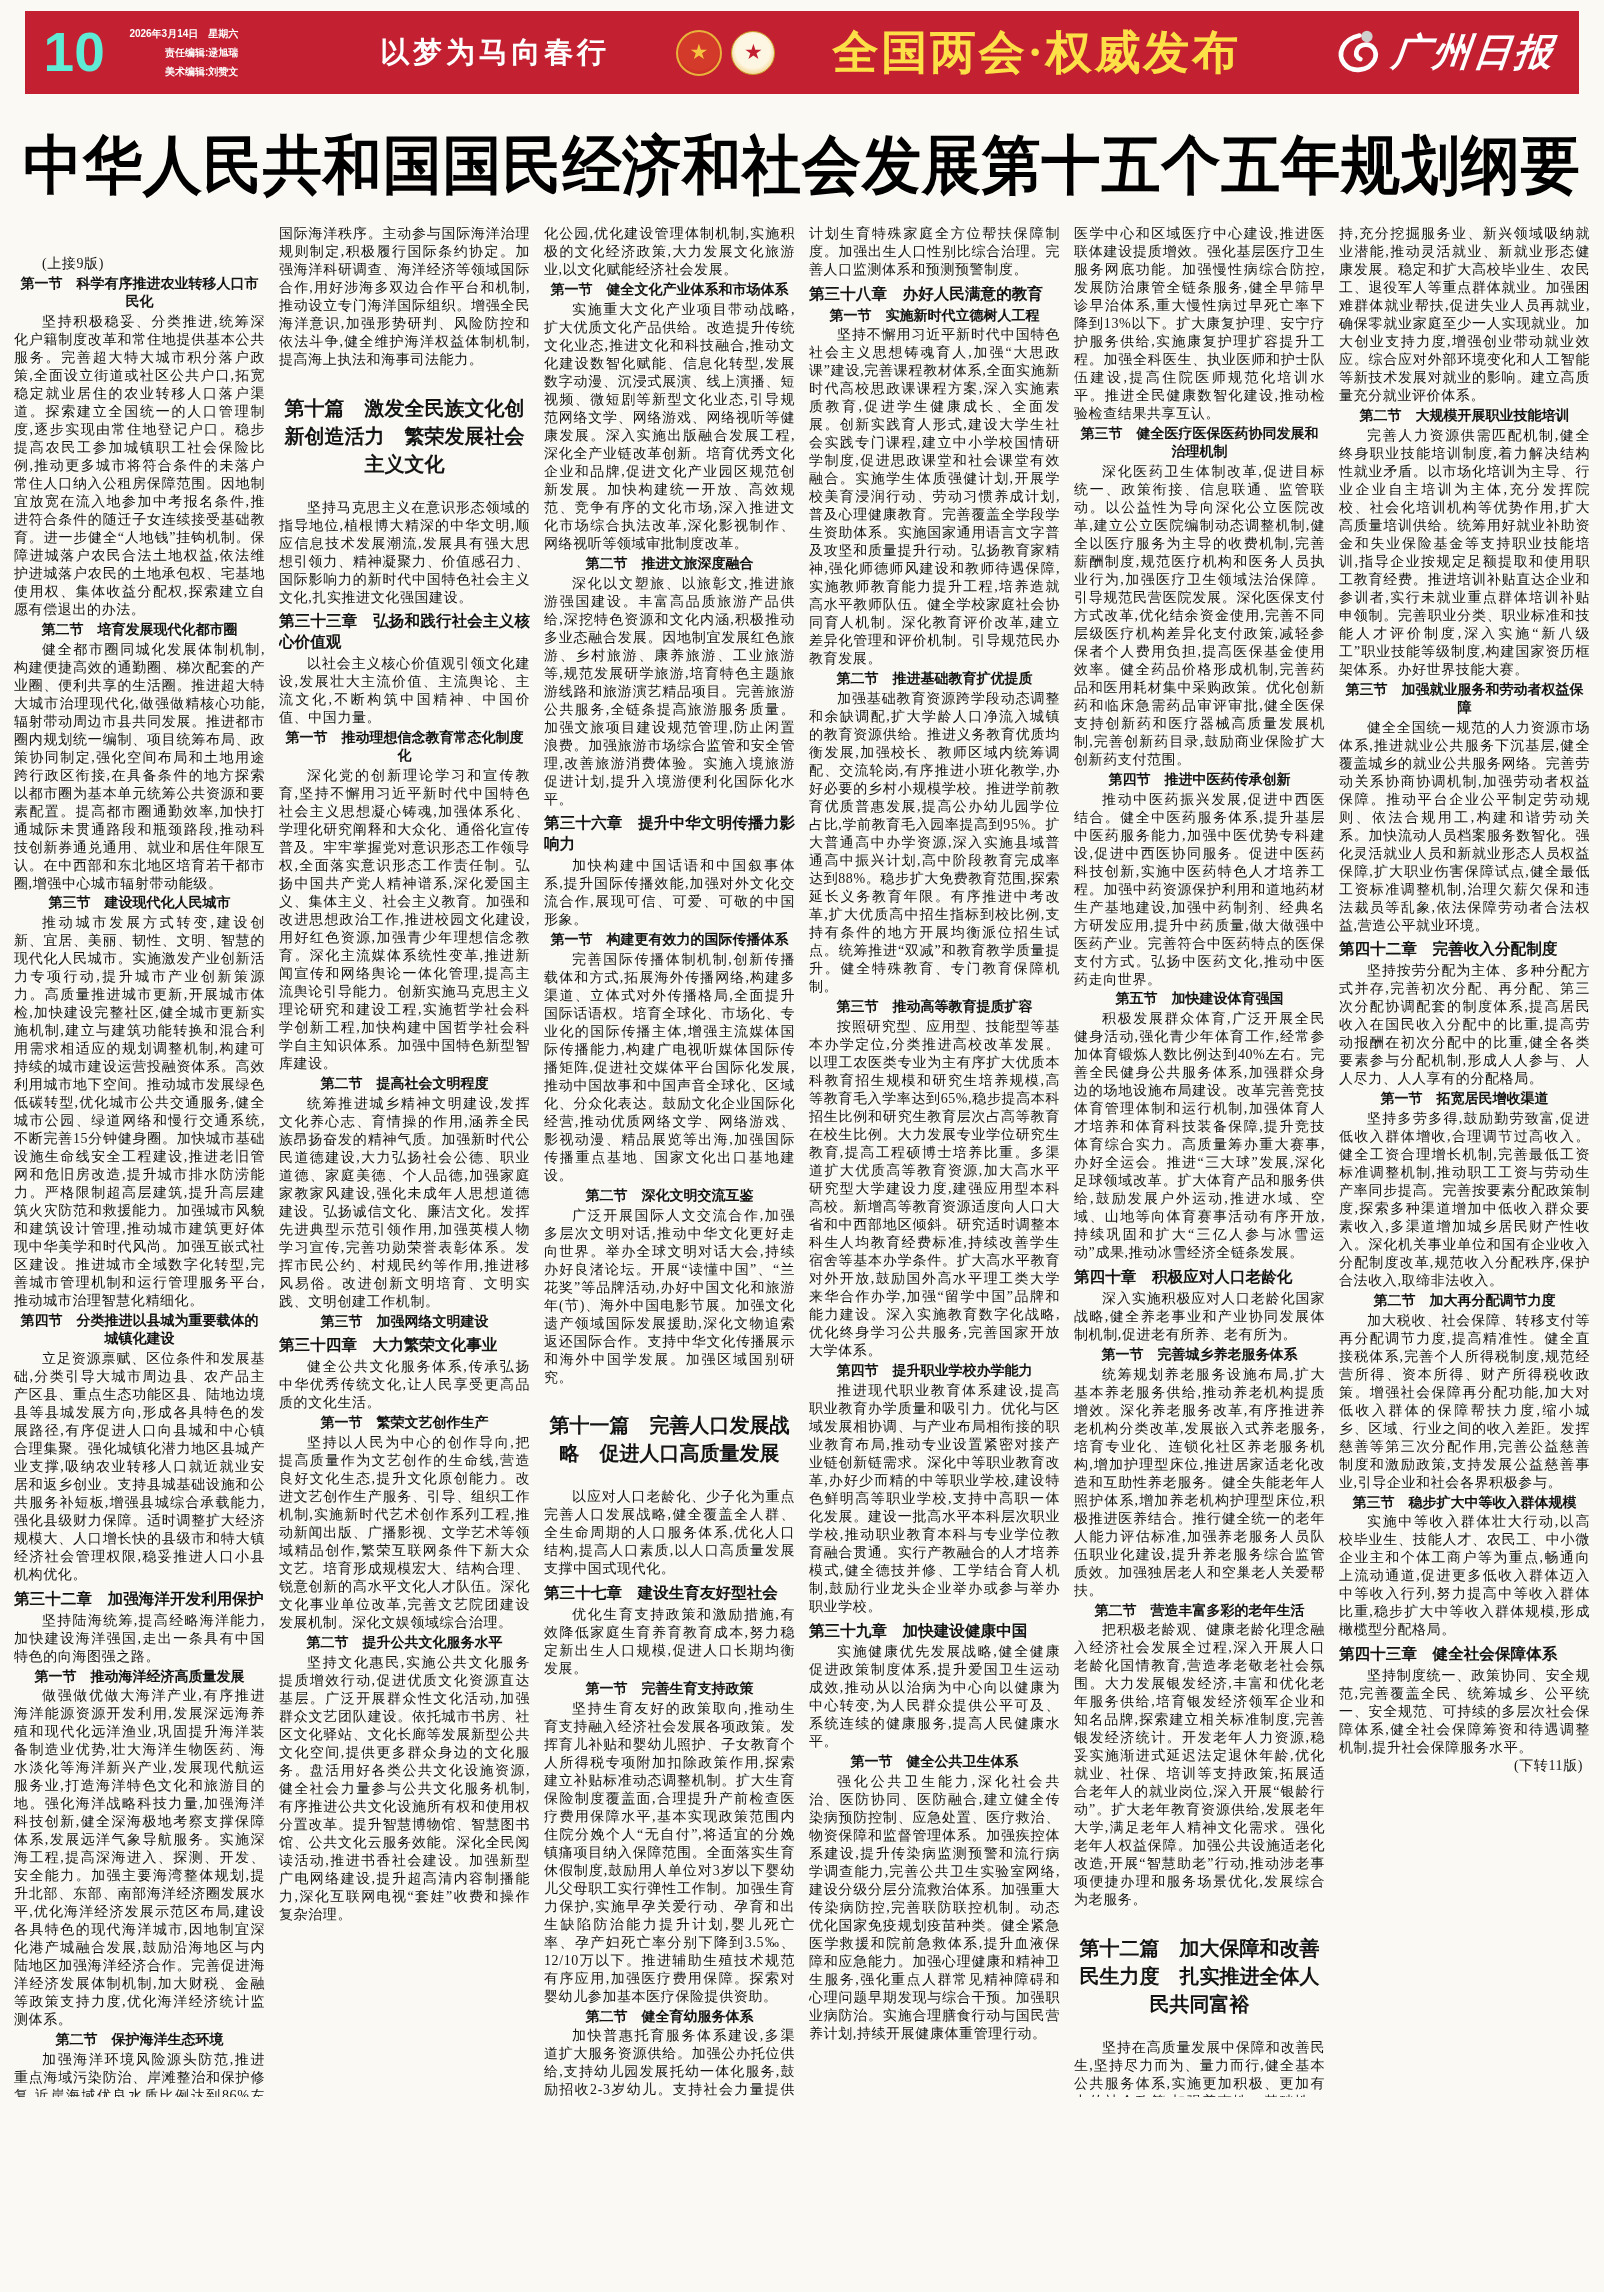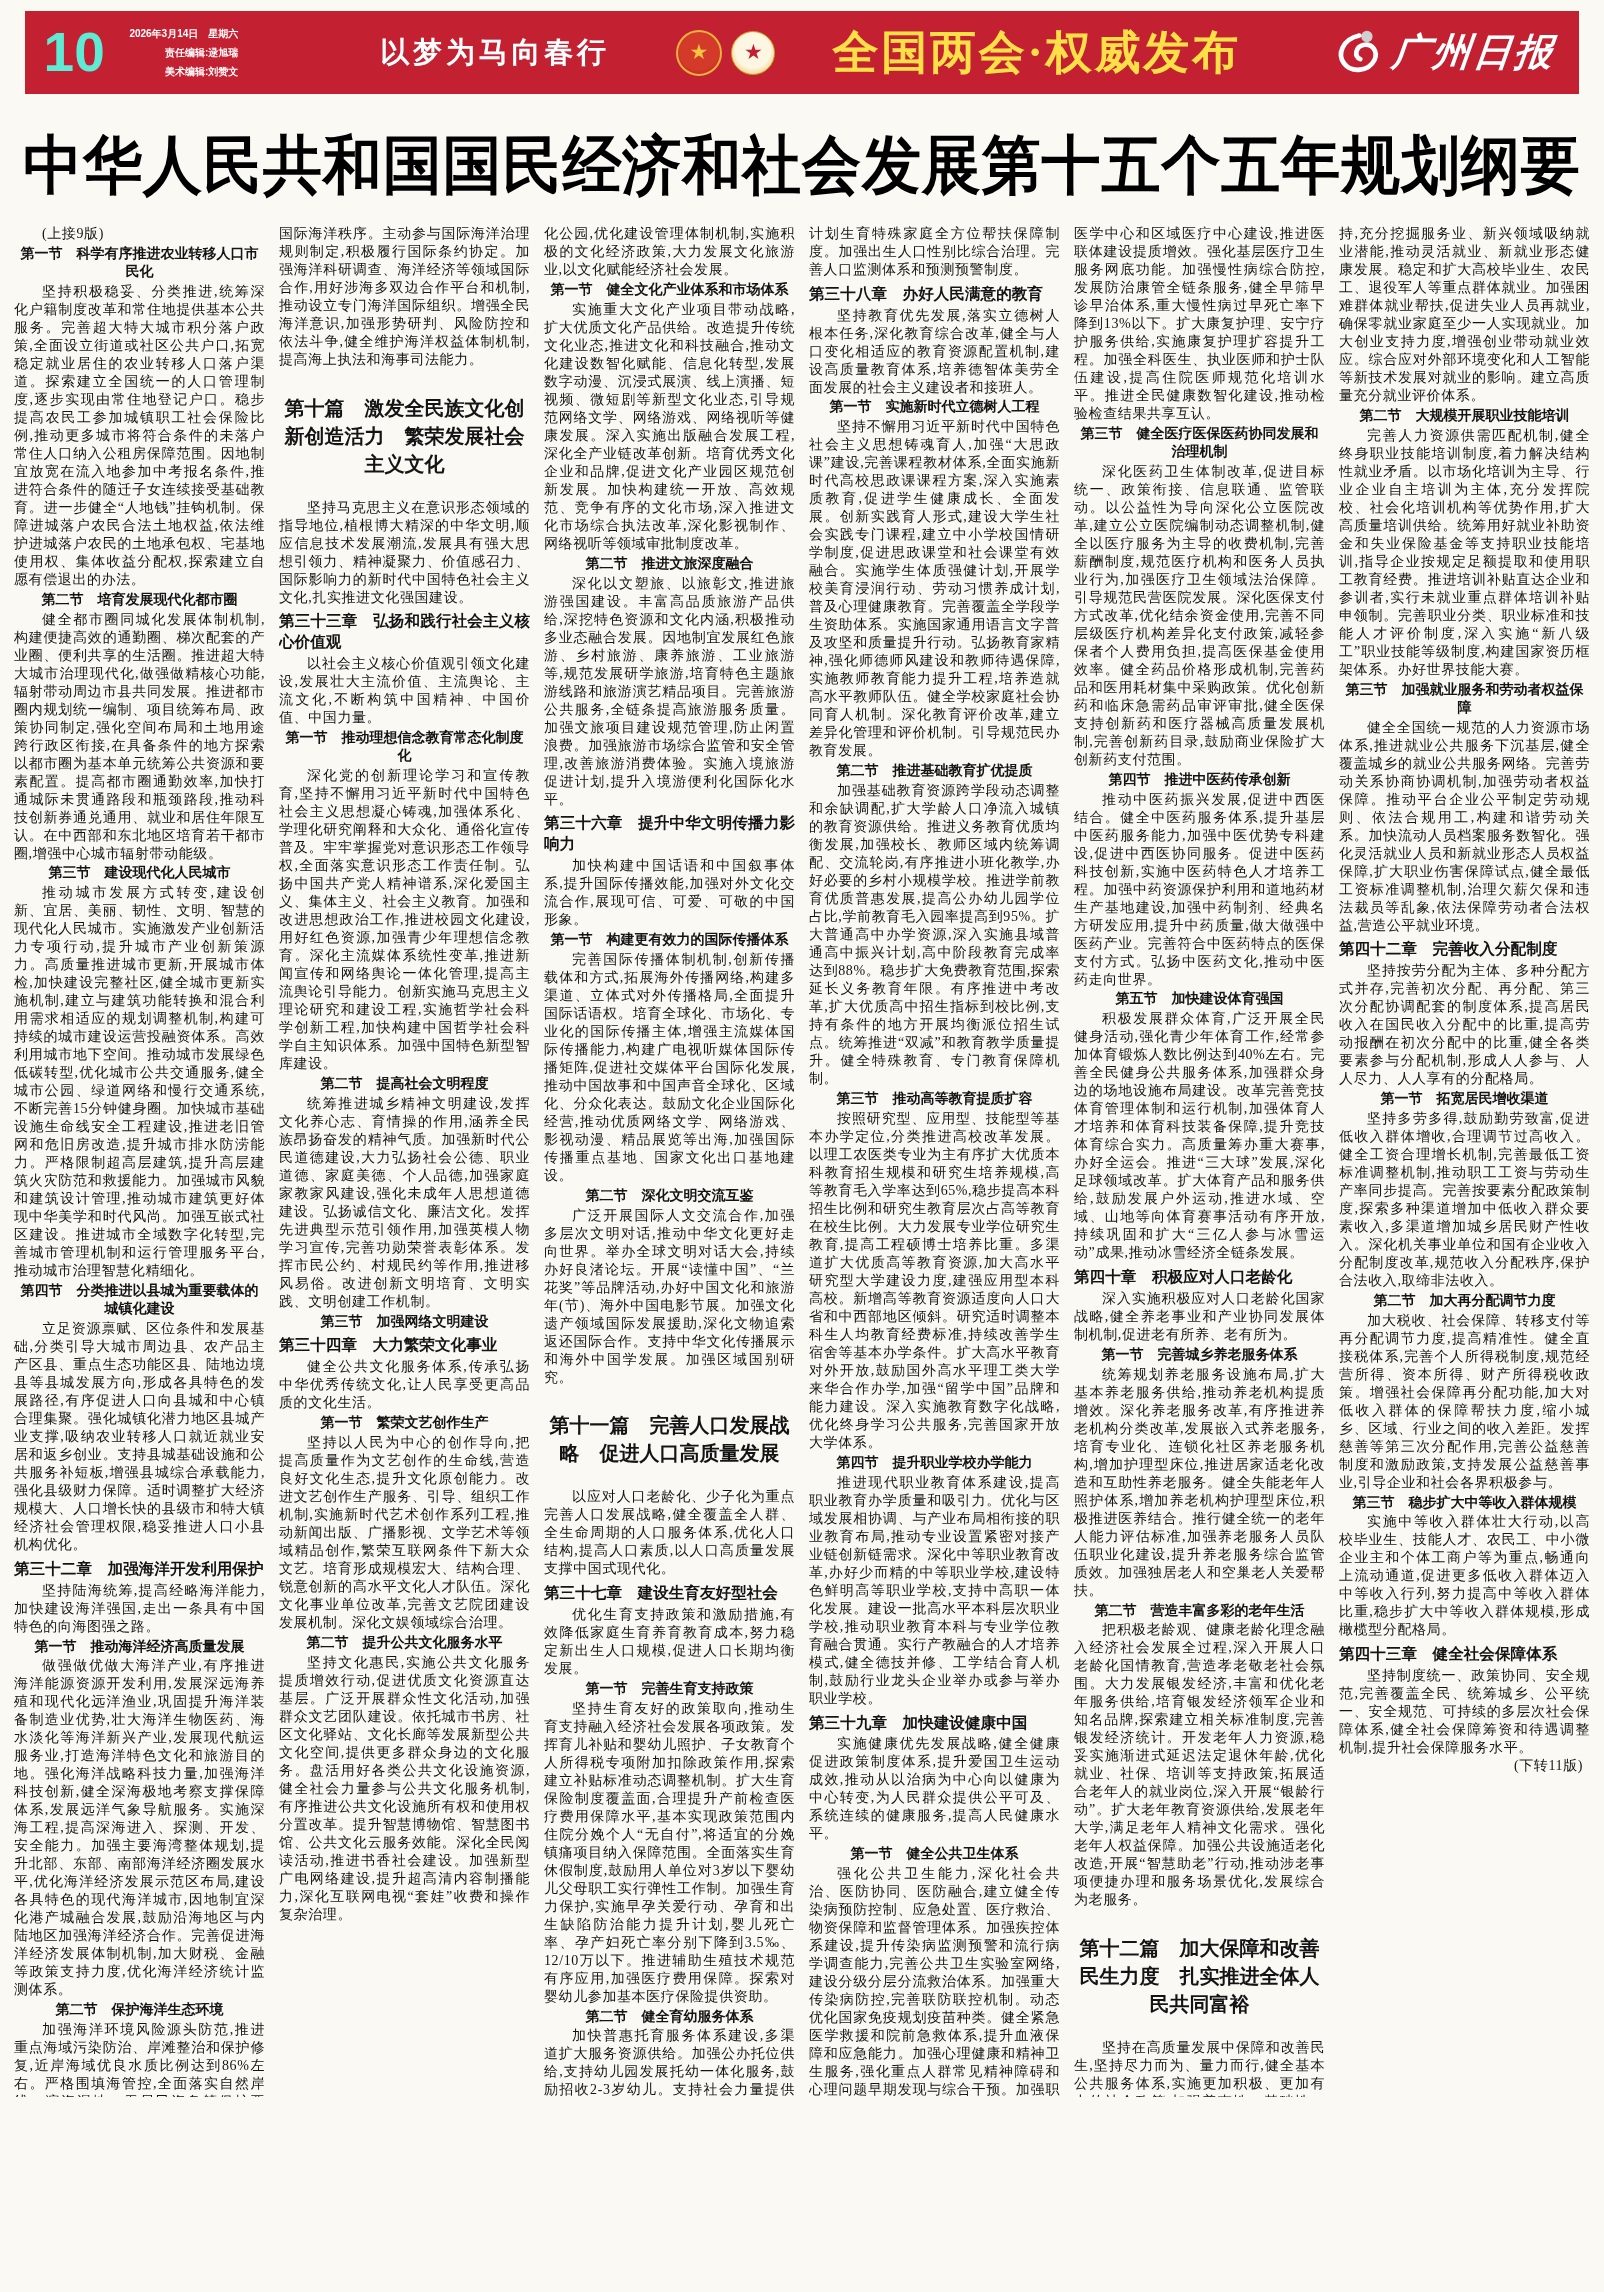--- a/index.html
+++ b/index.html
@@ -17,21 +17,21 @@
   .banner-title{margin-left:57px;color:#fde047;font-weight:900;font-size:46px;letter-spacing:2.8px;font-family:"Liberation Serif",serif;}
   .logo{margin-left:auto;margin-right:24.6px;display:flex;align-items:center;gap:7.6px;color:#fff;}
   .logo-text{font-size:38px;font-weight:900;font-style:italic;letter-spacing:2.8px;font-family:"Liberation Serif",serif;transform:skewX(-6deg);}
   
   .headline{margin:36px 15px 24.6px;text-align:center;font-weight:900;font-size:59px;line-height:70px;
             font-family:"Liberation Serif","DejaVu Serif",serif;letter-spacing:0.9px;color:#000;
             transform:scaleY(1.08);}
   
   .paper-body{display:flex;gap:14px;padding:0 14px;height:1872px;overflow:hidden;}
   .col{flex:1 1 0;overflow:hidden;font-size:14px;line-height:18px;text-align:justify;letter-spacing:0.6px;}
-  .b-jump{text-indent:2em;}
+  .b-jump{text-indent:2em;margin-top:30px;}
   .b-part{font-family:"Liberation Sans",sans-serif;font-weight:900;font-size:20px;line-height:28px;
           text-align:center;margin:24.6px 0 21px;letter-spacing:0;}
   .b-ch{font-family:"Liberation Sans",sans-serif;font-weight:800;font-size:15.6px;line-height:21px;
         margin:3.8px 0 2.8px;letter-spacing:0;}
   .b-sec{font-weight:700;text-align:center;margin:1.9px 0;letter-spacing:0;}
   .b-p{text-indent:2em;}
   .b-pc{}
   .b-end{text-align:right;padding-right:0.5em;}
 </style>
 </head>
@@ -114,21 +114,20 @@
       <div class="b-ch">第三十七章　建设生育友好型社会</div>
       <div class="b-p">优化生育支持政策和激励措施,有效降低家庭生育养育教育成本,努力稳定新出生人口规模,促进人口长期均衡发展。</div>
       <div class="b-sec">第一节　完善生育支持政策</div>
       <div class="b-p">坚持生育友好的政策取向,推动生育支持融入经济社会发展各项政策。发挥育儿补贴和婴幼儿照护、子女教育个人所得税专项附加扣除政策作用,探索建立补贴标准动态调整机制。扩大生育保险制度覆盖面,合理提升产前检查医疗费用保障水平,基本实现政策范围内住院分娩个人“无自付”,将适宜的分娩镇痛项目纳入保障范围。全面落实生育休假制度,鼓励用人单位对3岁以下婴幼儿父母职工实行弹性工作制。加强生育力保护,实施早孕关爱行动、孕育和出生缺陷防治能力提升计划,婴儿死亡率、孕产妇死亡率分别下降到3.5‰、12/10万以下。推进辅助生殖技术规范有序应用,加强医疗费用保障。探索对婴幼儿参加基本医疗保险提供资助。</div>
       <div class="b-sec">第二节　健全育幼服务体系</div>
       <div class="b-p">加快普惠托育服务体系建设,多渠道扩大服务资源供给。加强公办托位供给,支持幼儿园发展托幼一体化服务,鼓励招收2-3岁幼儿。支持社会力量提供多元化普惠托育服务,发展用人单位办托、社区嵌入式托育和家庭托育点等多种模式。深入开展托育服务补助示范试点,完善普惠托育服务价格形成机制。实施托育服务质量提升行动,提高托育服务安全性和规范性。加快托育服务立法。</div>
     </div>
     <div class="col">
       <div class="b-pc">计划生育特殊家庭全方位帮扶保障制度。加强出生人口性别比综合治理。完善人口监测体系和预测预警制度。</div>
       <div class="b-ch">第三十八章　办好人民满意的教育</div>
-      <div class="b-p">坚持教育优先发展,落实立德树人根本任务,深化教育综合改革,健全与人口变化相适应的教育资源配置机制,建设高质量教育体系,培养德智体美劳全面发展的社会主义建设者和接班人。</div>
       <div class="b-sec">第一节　实施新时代立德树人工程</div>
       <div class="b-p">坚持不懈用习近平新时代中国特色社会主义思想铸魂育人,加强“大思政课”建设,完善课程教材体系,全面实施新时代高校思政课课程方案,深入实施素质教育,促进学生健康成长、全面发展。创新实践育人形式,建设大学生社会实践专门课程,建立中小学校国情研学制度,促进思政课堂和社会课堂有效融合。实施学生体质强健计划,开展学校美育浸润行动、劳动习惯养成计划,普及心理健康教育。完善覆盖全学段学生资助体系。实施国家通用语言文字普及攻坚和质量提升行动。弘扬教育家精神,强化师德师风建设和教师待遇保障,实施教师教育能力提升工程,培养造就高水平教师队伍。健全学校家庭社会协同育人机制。深化教育评价改革,建立差异化管理和评价机制。引导规范民办教育发展。</div>
       <div class="b-sec">第二节　推进基础教育扩优提质</div>
       <div class="b-p">加强基础教育资源跨学段动态调整和余缺调配,扩大学龄人口净流入城镇的教育资源供给。推进义务教育优质均衡发展,加强校长、教师区域内统筹调配、交流轮岗,有序推进小班化教学,办好必要的乡村小规模学校。推进学前教育优质普惠发展,提高公办幼儿园学位占比,学前教育毛入园率提高到95%。扩大普通高中办学资源,深入实施县域普通高中振兴计划,高中阶段教育完成率达到88%。稳步扩大免费教育范围,探索延长义务教育年限。有序推进中考改革,扩大优质高中招生指标到校比例,支持有条件的地方开展均衡派位招生试点。统筹推进“双减”和教育教学质量提升。健全特殊教育、专门教育保障机制。</div>
       <div class="b-sec">第三节　推动高等教育提质扩容</div>
       <div class="b-p">按照研究型、应用型、技能型等基本办学定位,分类推进高校改革发展。以理工农医类专业为主有序扩大优质本科教育招生规模和研究生培养规模,高等教育毛入学率达到65%,稳步提高本科招生比例和研究生教育层次占高等教育在校生比例。大力发展专业学位研究生教育,提高工程硕博士培养比重。多渠道扩大优质高等教育资源,加大高水平研究型大学建设力度,建强应用型本科高校。新增高等教育资源适度向人口大省和中西部地区倾斜。研究适时调整本科生人均教育经费标准,持续改善学生宿舍等基本办学条件。扩大高水平教育对外开放,鼓励国外高水平理工类大学来华合作办学,加强“留学中国”品牌和能力建设。深入实施教育数字化战略,优化终身学习公共服务,完善国家开放大学体系。</div>
       <div class="b-sec">第四节　提升职业学校办学能力</div>
       <div class="b-p">推进现代职业教育体系建设,提高职业教育办学质量和吸引力。优化与区域发展相协调、与产业布局相衔接的职业教育布局,推动专业设置紧密对接产业链创新链需求。深化中等职业教育改革,办好少而精的中等职业学校,建设特色鲜明高等职业学校,支持中高职一体化发展。建设一批高水平本科层次职业学校,推动职业教育本科与专业学位教育融合贯通。实行产教融合的人才培养模式,健全德技并修、工学结合育人机制,鼓励行业龙头企业举办或参与举办职业学校。</div>
       <div class="b-ch">第三十九章　加快建设健康中国</div>
       <div class="b-p">实施健康优先发展战略,健全健康促进政策制度体系,提升爱国卫生运动成效,推动从以治病为中心向以健康为中心转变,为人民群众提供公平可及、系统连续的健康服务,提高人民健康水平。</div>

